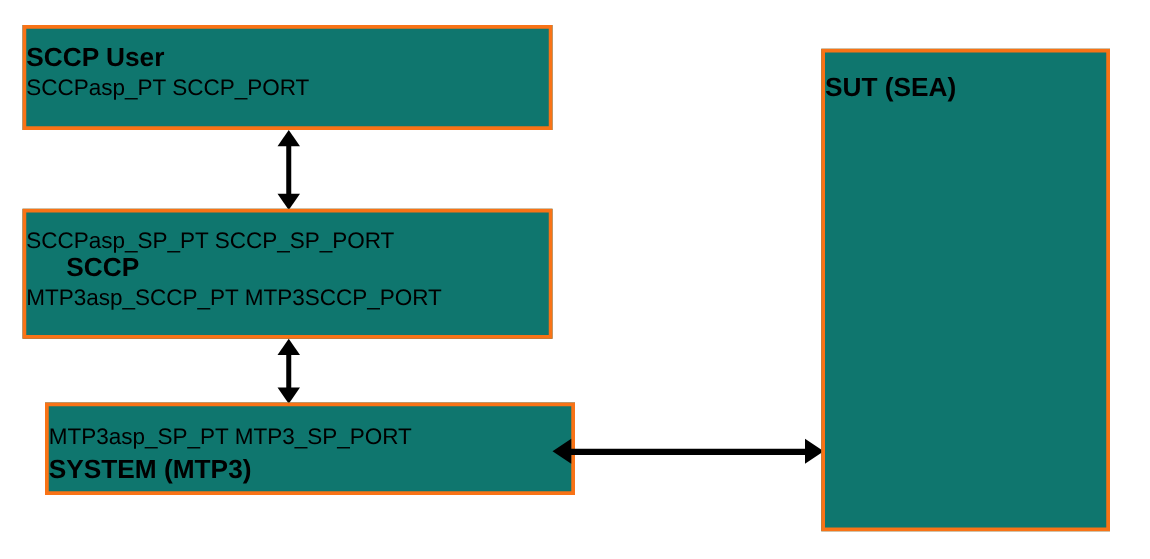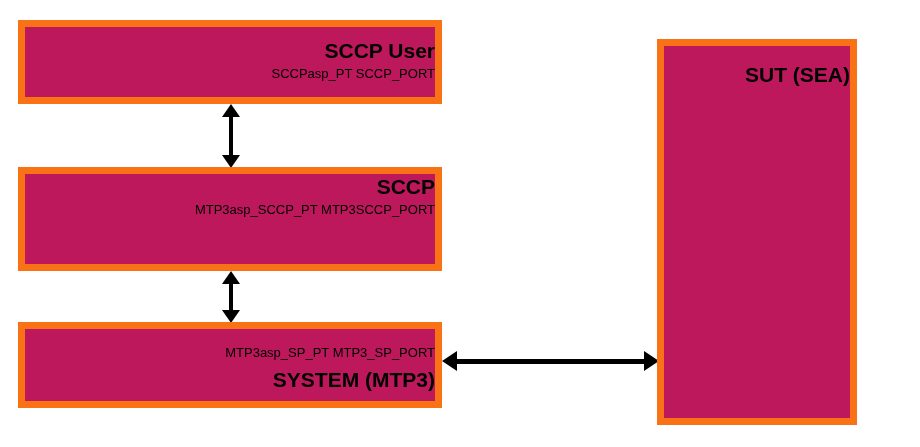--- a/index.html
+++ b/index.html
@@ -12,42 +12,42 @@
     width: 920px;
     height: 447px;
     background: #ffffff;
     font-family: "Liberation Sans", sans-serif;
     color: #000000;
     overflow: hidden;
   }
   .box {
     position: absolute;
     box-sizing: border-box;
-    background: #be185d;
-    border: 7px solid #f97316;
-    text-align: right;
+    background: #0f766e;
+    border: 3px solid #f97316;
+    text-align: left;
   }
   .title-bold {
     font-weight: bold;
     font-size: 21px;
     line-height: 25px;
     white-space: nowrap;
   }
   .sub {
     font-weight: normal;
-    font-size: 13px;
+    font-size: 18px;
     line-height: 20px;
     white-space: nowrap;
   }
 
   
   #box-sccp-user   { left: 18px;  top: 20px;  width: 424px; height: 84px; }
   #box-sccp        { left: 18px;  top: 167px; width: 424px; height: 104px; }
-  #box-system-mtp3 { left: 18px;  top: 322px; width: 424px; height: 86px; }
-  #box-sut         { left: 657px; top: 39px;  width: 200px; height: 386px; }
+  #box-system-mtp3 { left: 36px;  top: 322px; width: 424px; height: 74px; }
+  #box-sut         { left: 657px; top: 39px;  width: 231px; height: 386px; }
 
   #box-sccp-user .title-bold { margin-top: 11px; }
   #box-sccp-user .sub        { margin-top: 1px; }
 
   #box-sccp .sub-top   { margin-top: 12px; }
   #box-sccp .title-bold{ margin-top: 0px; margin-left: 32px; }
   #box-sccp .sub-bot   { margin-top: 1px; }
 
   #box-system-mtp3 .sub        { margin-top: 14px; }
   #box-system-mtp3 .title-bold { margin-top: 4px; }
@@ -134,20 +134,21 @@
     <div class="sub">SCCPasp_PT SCCP_PORT</div>
   </div>
 
   <div class="v-arrow" id="arrow-user-sccp">
     <div class="head-up"></div>
     <div class="shaft"></div>
     <div class="head-down"></div>
   </div>
 
   <div class="box" id="box-sccp">
+    <div class="sub sub-top">SCCPasp_SP_PT  SCCP_SP_PORT</div>
     <div class="title-bold">SCCP</div>
     <div class="sub sub-bot">MTP3asp_SCCP_PT  MTP3SCCP_PORT</div>
   </div>
 
   <div class="v-arrow" id="arrow-sccp-mtp3">
     <div class="head-up"></div>
     <div class="shaft"></div>
     <div class="head-down"></div>
   </div>
 

